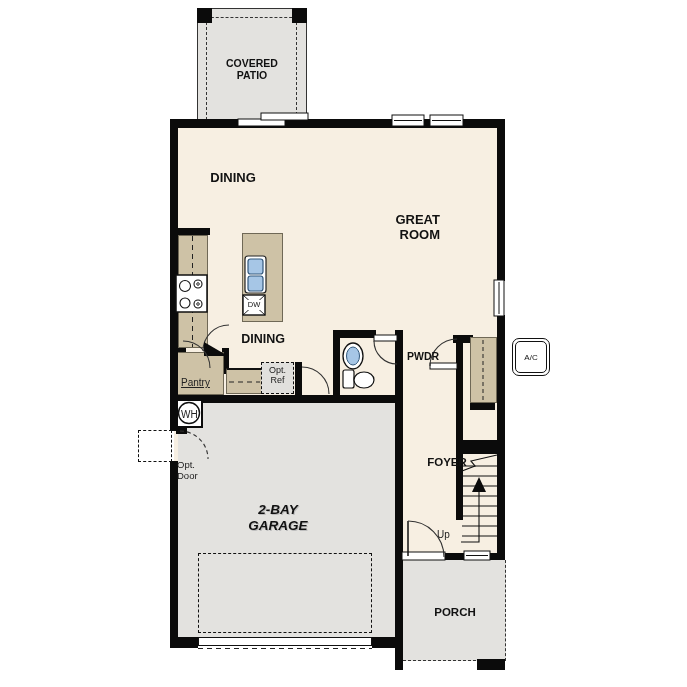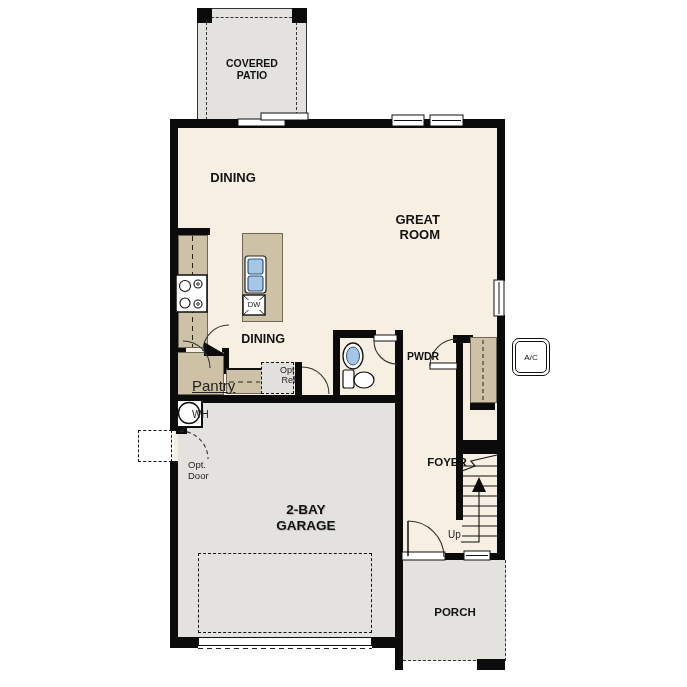--- a/index.html
+++ b/index.html
@@ -6,21 +6,21 @@
   .canvas{position:relative;width:687px;height:687px;background:#ffffff;overflow:hidden;
           font-family:"Liberation Sans", sans-serif;color:#1a1a1a;}
   .abs{position:absolute;}
   .wall{position:absolute;background:#0b0b0b;}
   .floor-cream{position:absolute;background:#f7efe2;}
   .floor-gray{position:absolute;background:#e3e2df;}
   .tan{position:absolute;background:#cec2a6;border:1px solid #6f6856;box-sizing:border-box;}
   .lbl{position:absolute;font-weight:bold;white-space:pre-line;line-height:1.18;
        text-align:center;color:#111;}
   .big-shadow{text-shadow:1px 1px 0 #bdbdbd;}
-  .sm{position:absolute;font-weight:normal;white-space:pre-line;line-height:1.15;color:#222;padding-left:11px;}
+  .sm{position:absolute;font-weight:normal;white-space:pre-line;line-height:1.15;color:#222;}
   .dashedbox{position:absolute;box-sizing:border-box;}
   svg.overlay{position:absolute;left:0;top:0;pointer-events:none;}
   .acbox{position:absolute;left:512px;top:338px;width:38px;height:38px;border:1.5px solid #111;
          border-radius:7px;box-sizing:border-box;background:#fff;}
   .acinner{position:absolute;left:2px;top:2px;right:2px;bottom:2px;border:1px solid #111;
            border-radius:5px;display:flex;align-items:center;justify-content:center;
            font-size:8px;color:#111;}
   .dwlabel{position:absolute;left:245px;top:300px;width:18px;height:10px;background:#fff;
            font-size:7.5px;text-align:center;line-height:10px;color:#111;}
 </style>
@@ -155,25 +155,25 @@
   </svg>
 
   <div class="lbl" style="left:202px;top:57px;width:100px;font-size:10.5px;">COVERED
 PATIO</div>
   <div class="lbl" style="left:193px;top:170px;width:80px;font-size:13px;">DINING</div>
   <div class="lbl" style="left:340px;top:212px;width:100px;font-size:13px;text-align:right;">GREAT
 ROOM</div>
   <div class="lbl" style="left:213px;top:332px;width:100px;font-size:12.5px;">DINING</div>
   <div class="lbl" style="left:362px;top:350px;width:40px;font-size:10.5px;text-align:left;margin-left:45px;">PWDR</div>
   <div class="lbl" style="left:395px;top:456px;width:70px;font-size:11.5px;padding-left:17px;">FOYER</div>
-  <div class="lbl big-shadow" style="left:256px;top:502px;width:100px;font-size:13.5px;">2-BAY
+  <div class="lbl big-shadow" style="left:228px;top:502px;width:100px;font-size:13.5px;font-style:italic;">2-BAY
 GARAGE</div>
   <div class="lbl" style="left:415px;top:606px;width:80px;font-size:11.5px;">PORCH</div>
 
-  <div class="sm" style="left:181px;top:377px;font-size:15px;text-decoration:underline;">Pantry</div>
+  <div class="sm" style="left:181px;top:377px;font-size:10px;text-decoration:underline;">Pantry</div>
   <div class="sm" style="left:261px;top:365px;width:33px;font-size:9px;text-align:center;">Opt.
 Ref</div>
   <div class="sm" style="left:177px;top:460px;font-size:9.5px;">Opt.
 Door</div>
   <div class="sm" style="left:181px;top:409px;font-size:10px;">WH</div>
   <div class="dwlabel">DW</div>
   <div class="sm" style="left:437px;top:529px;font-size:10px;">Up</div>
 
   <div class="acbox">
     <div class="acinner">A/C</div>

